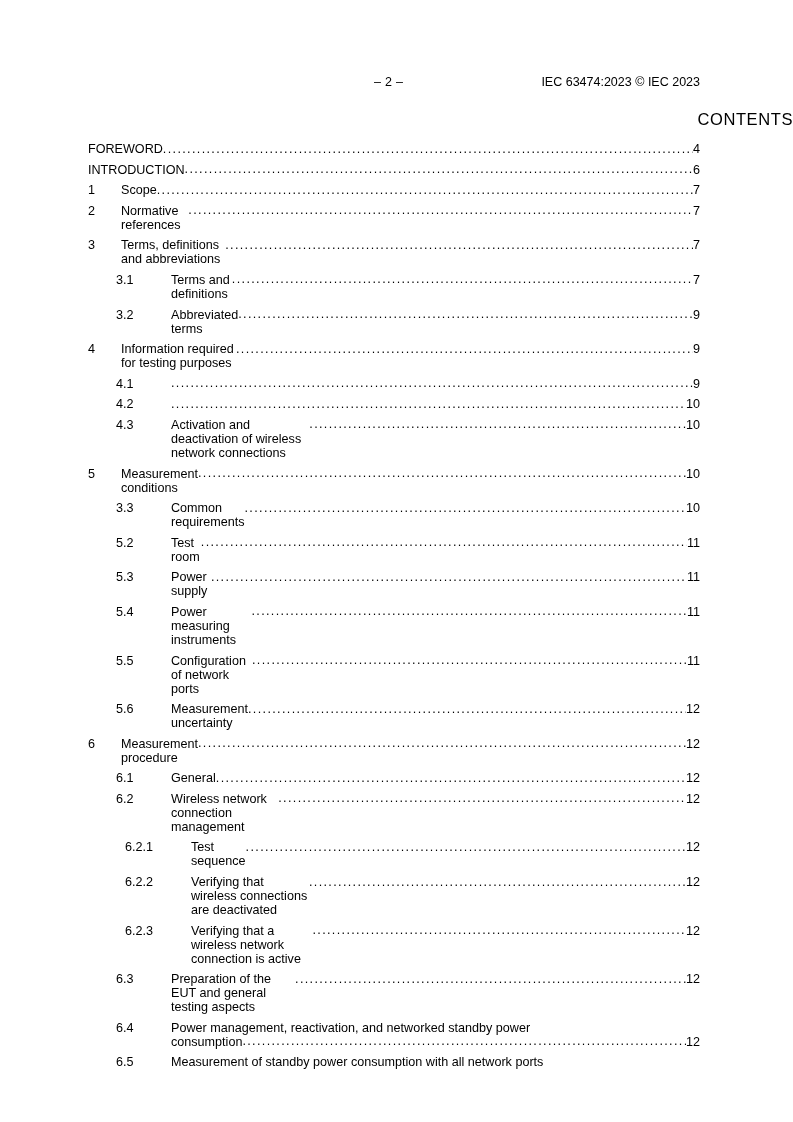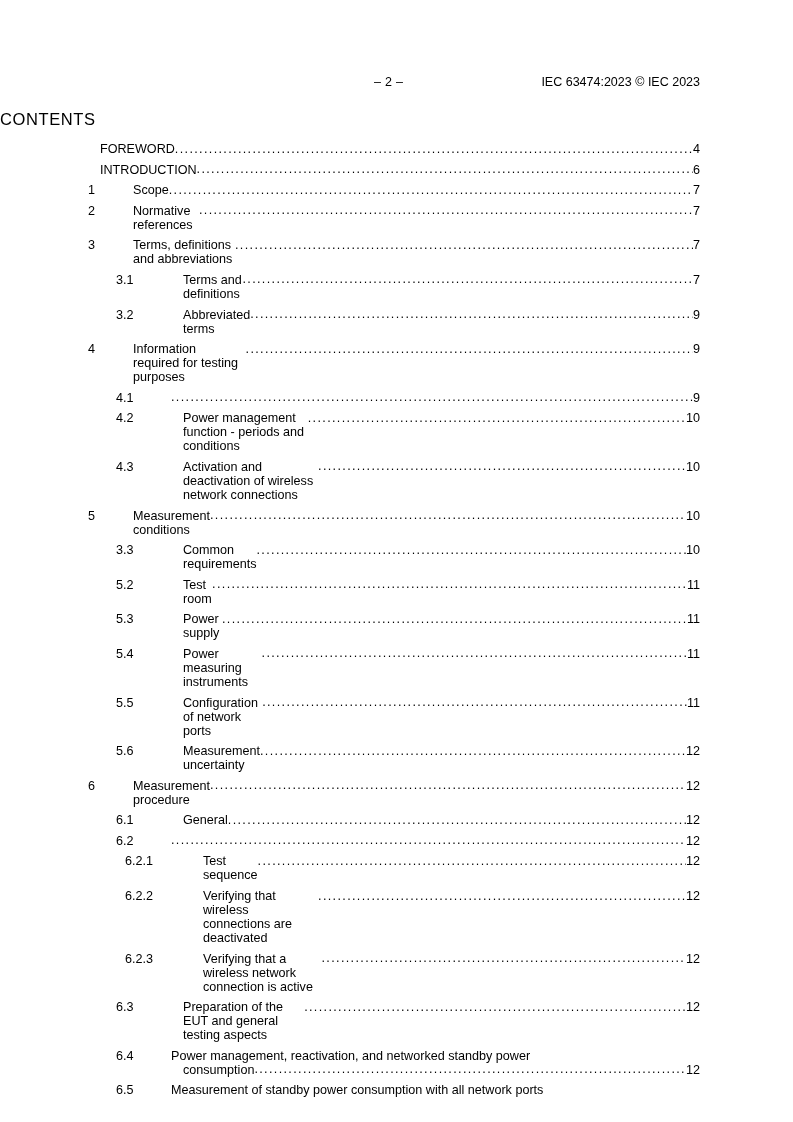--- a/index.html
+++ b/index.html
@@ -41,21 +41,21 @@
     right: 0;
     white-space: nowrap;
   }
 
   
   .contents-title {
     position: absolute;
     top: 110px;
     left: 0;
     right: 0;
-    text-align: left;
+    text-align: right;
     font-size: 16.5px;
     letter-spacing: .6px;
   }
 
   
   .toc {
     position: absolute;
     top: 142px;
     left: 88px;
     width: 612px;
@@ -86,21 +86,20 @@
 
   
   .leader-row {
     display: flex;
     align-items: baseline;
     width: 100%;
   }
   .label {
     flex: 0 1 auto;
     white-space: normal;
-    margin-left: 12px;
   }
   .label.nowrap { white-space: nowrap; }
   .dots {
     flex: 1 1 auto;
     overflow: hidden;
     white-space: nowrap;
     margin: 0 0 0 0;
     font-size: 12.6px;
     letter-spacing: 1.35px;
     color: #000;
@@ -222,21 +221,20 @@
           <div class="leader-row">
             <span class="dots"></span>
             <span class="pageno">9</span>
           </div>
         </div>
       </div>
       <div class="toc-entry lvl-2">
         <span class="num">4.2</span>
         <div class="body-col">
           <div class="leader-row">
-            <span class="label">Power management function - periods and conditions</span>
             <span class="dots"></span>
             <span class="pageno">10</span>
           </div>
         </div>
       </div>
       <div class="toc-entry lvl-2">
         <span class="num">4.3</span>
         <div class="body-col">
           <div class="leader-row">
             <span class="label">Activation and deactivation of wireless network connections</span>
@@ -332,20 +330,21 @@
             <span class="label">General</span>
             <span class="dots"></span>
             <span class="pageno">12</span>
           </div>
         </div>
       </div>
       <div class="toc-entry lvl-2">
         <span class="num">6.2</span>
         <div class="body-col">
           <div class="leader-row">
+            <span class="label">Wireless network connection management</span>
             <span class="dots"></span>
             <span class="pageno">12</span>
           </div>
         </div>
       </div>
       <div class="toc-entry lvl-3">
         <span class="num">6.2.1</span>
         <div class="body-col">
           <div class="leader-row">
             <span class="label">Test sequence</span>

